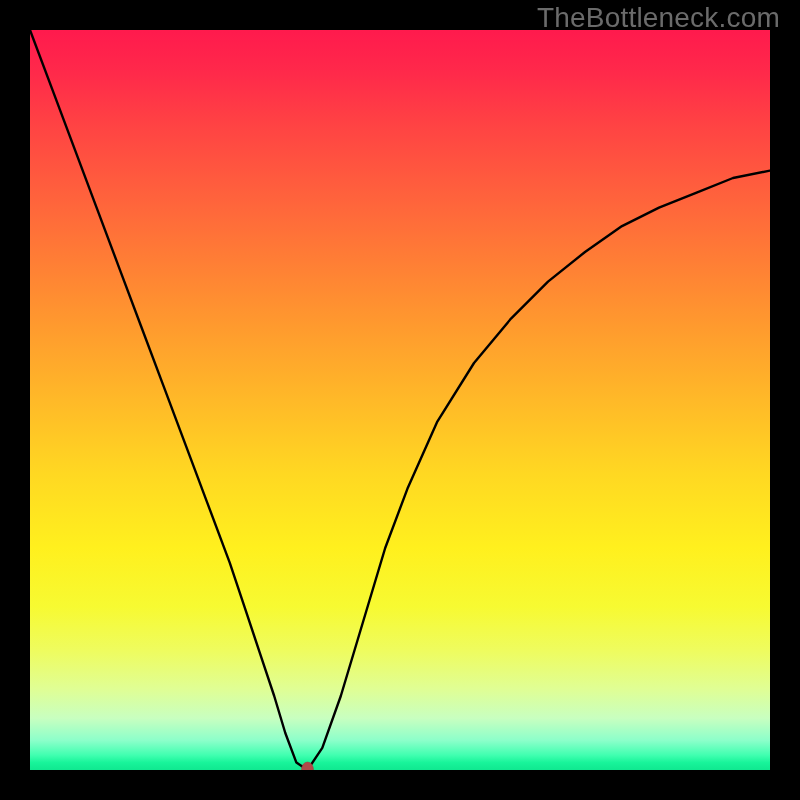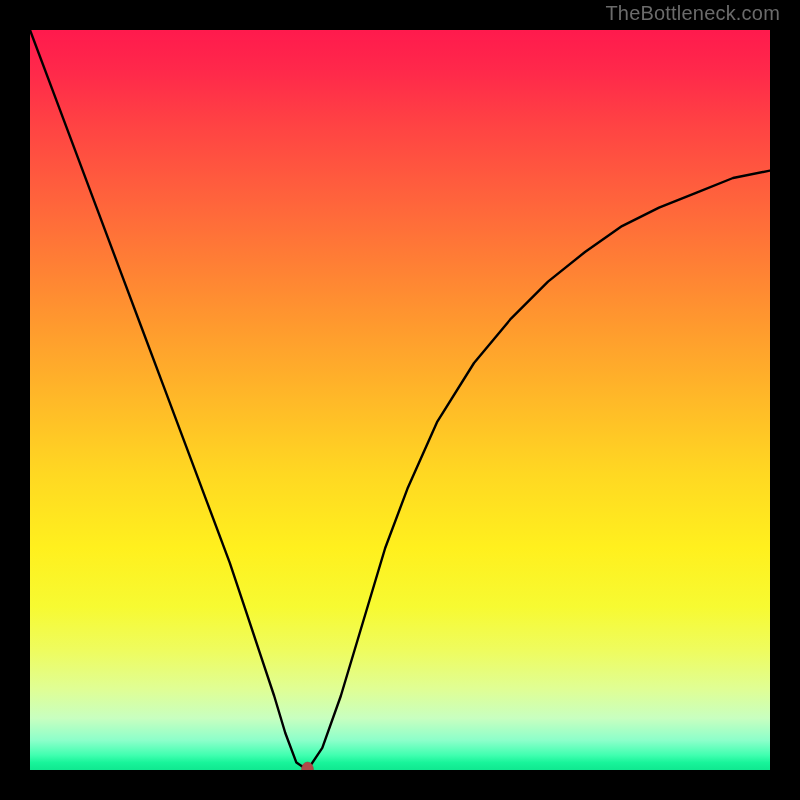--- a/index.html
+++ b/index.html
@@ -9,21 +9,21 @@
     height: 800px;
     position: relative;
     background: #000;
   }
   .watermark {
     position: absolute;
     top: 2px;
     right: 20px;
     color: #6b6b6b;
     font-family: Arial, Helvetica, sans-serif;
-    font-size: 20px;
+    font-size: 28px;
     font-weight: 500;
     letter-spacing: 0.2px;
     z-index: 10;
   }
   .plot-area {
     position: absolute;
     left: 30px;
     top: 30px;
     width: 740px;
     height: 740px;

